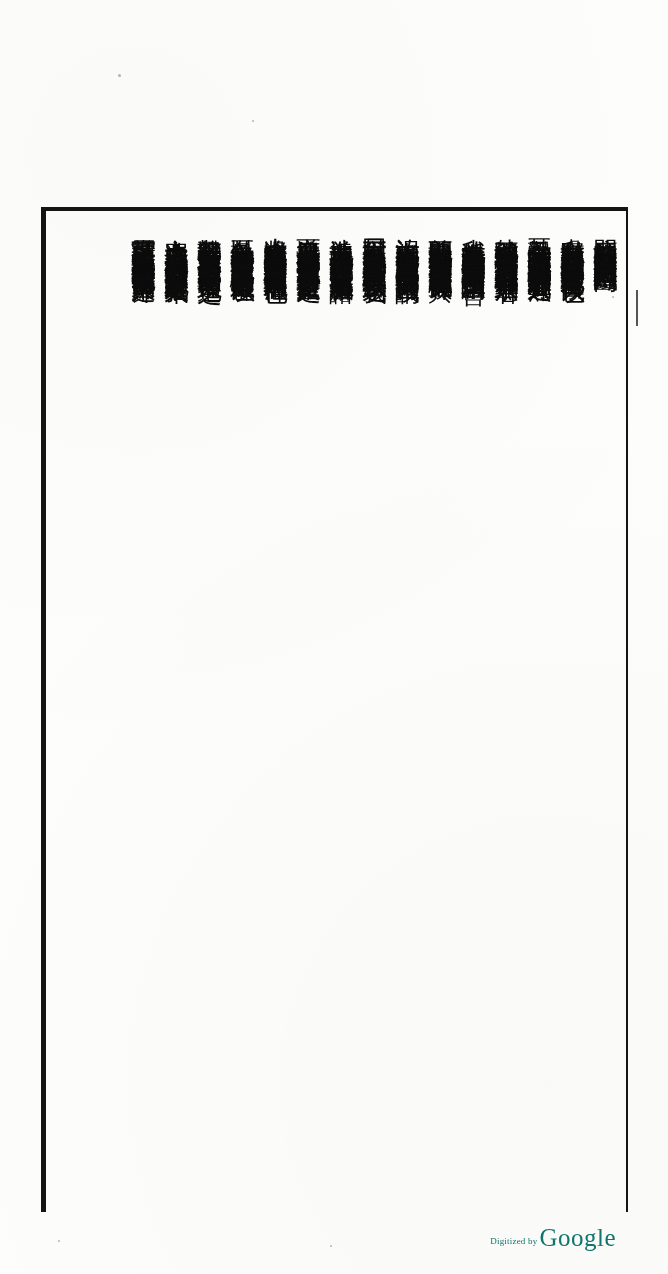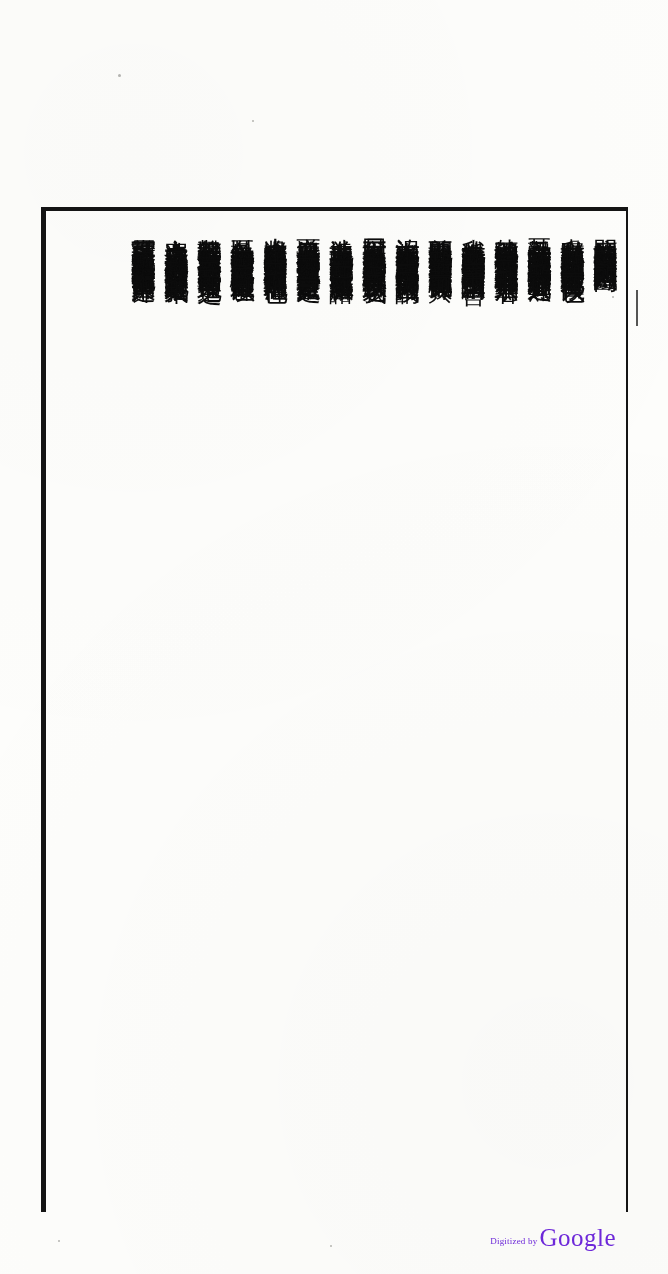--- a/index.html
+++ b/index.html
@@ -97,21 +97,21 @@
     word-break: break-all;
     padding-top: 2px;
     box-sizing: border-box;
   }
 
   .google-mark {
     position: absolute;
     right: 52px;
     bottom: 22px;
     font-family: "Liberation Serif", serif;
-    color: #6d28d9;
+    color: #0f766e;
     font-size: 15px;
     letter-spacing: .3px;
     white-space: nowrap;
   }
   .google-mark .small {
     font-size: 9px;
     vertical-align: 2px;
     letter-spacing: .2px;
     margin-right: 2px;
   }

